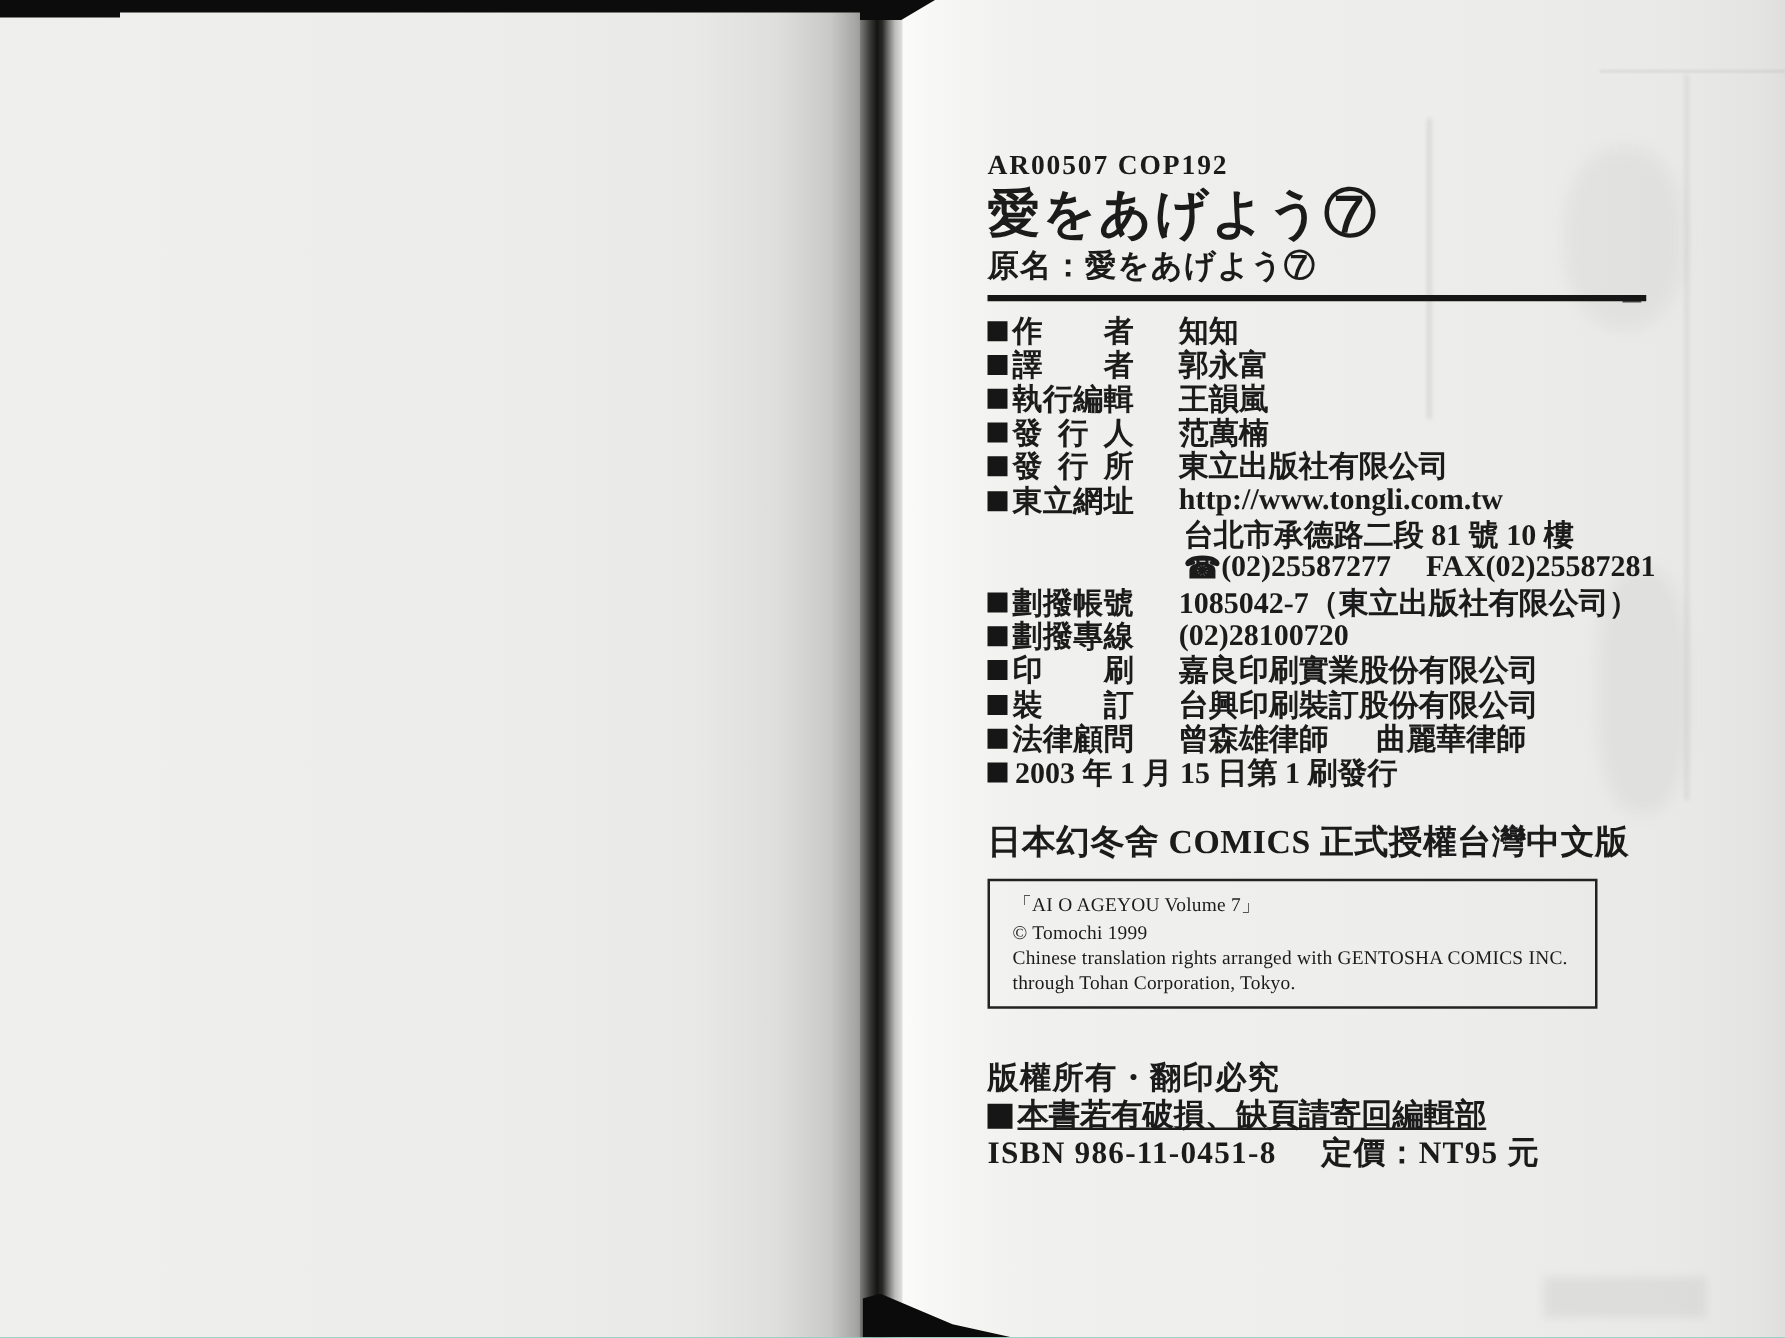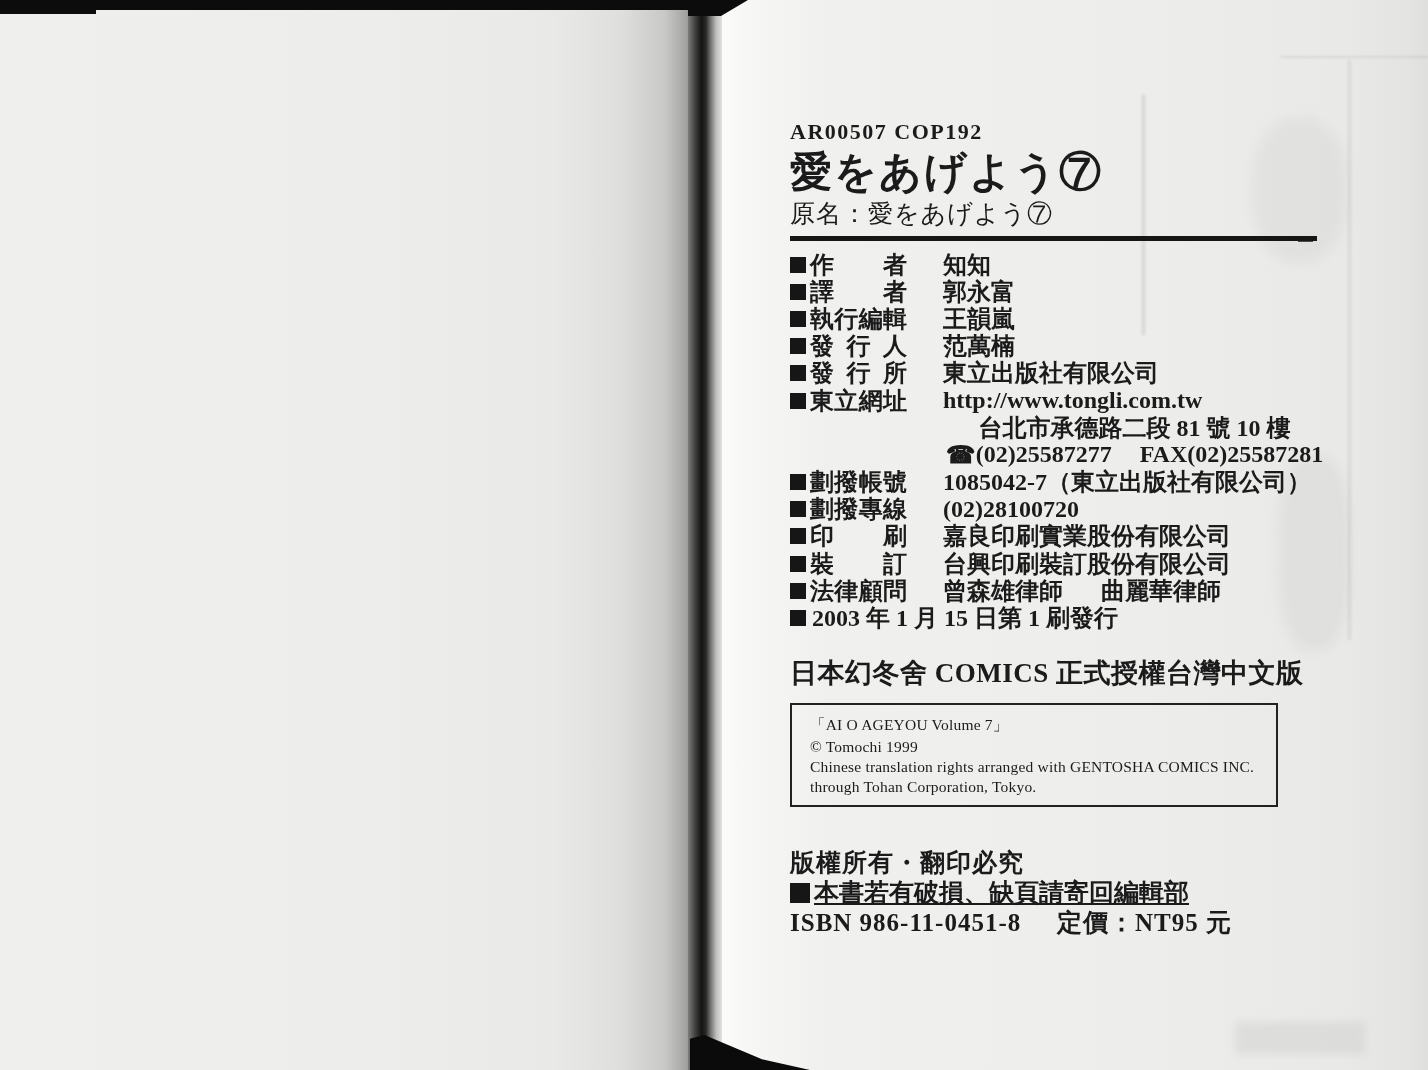--- a/index.html
+++ b/index.html
@@ -37,28 +37,28 @@
   .g-line2{left:1348px;top:60px;width:3px;height:580px;background:rgba(110,110,110,.13);filter:blur(1.5px);}
   .g-line3{left:1280px;top:56px;width:148px;height:2px;background:rgba(110,110,110,.14);filter:blur(1px);}
   .g-blob1{left:1252px;top:118px;width:95px;height:145px;background:rgba(130,130,130,.08);border-radius:45%;filter:blur(6px);}
   .g-blob2{left:1278px;top:455px;width:72px;height:195px;background:rgba(130,130,130,.09);border-radius:40%;filter:blur(6px);}
   .g-dash{left:1298px;top:237px;width:15px;height:5px;background:rgba(25,25,25,.75);filter:blur(.5px);}
   .g-bottom{left:1235px;top:1022px;width:130px;height:32px;background:rgba(140,140,140,.14);filter:blur(4px);}
   
   .content{position:absolute;left:790px;top:118px;width:532px;}
   .code{font-size:22px;line-height:28px;font-weight:700;letter-spacing:1.5px;}
   .title{font-size:42px;line-height:52px;font-weight:800;letter-spacing:2px;}
-  .subtitle{font-size:25px;line-height:32px;font-weight:400;letter-spacing:1px;}
+  .subtitle{font-size:25px;line-height:32px;font-weight:700;letter-spacing:1px;}
   .rule{margin-top:6px;width:527px;height:5px;background:#161616;}
   .rows{margin-top:10px;}
   .row{display:flex;align-items:center;height:27.2px;font-size:24px;font-weight:600;white-space:nowrap;}
   .bullet{flex:0 0 auto;width:16px;height:16px;background:#161616;margin-right:4px;}
   .lbl{flex:0 0 auto;width:97px;text-align:justify;text-align-last:justify;}
   .val{margin-left:36px;}
-  .indent{padding-left:157px;justify-content:center;}
+  .indent{padding-left:157px;}
   .fax-span{margin-left:28px;}
   .atty2{margin-left:38px;text-align:center;}
   .date-text{margin-left:2px;}
   .license{margin-top:26px;font-size:27px;line-height:30px;font-weight:700;letter-spacing:.5px;}
   .rights-box{
     margin-top:15px;width:448px;border:2px solid #222;
     padding:10px 18px 8px 18px;
     font-size:15.5px;line-height:20px;font-weight:500;letter-spacing:.2px;
   }
   .rights-box .bx1{margin-bottom:2px;}

